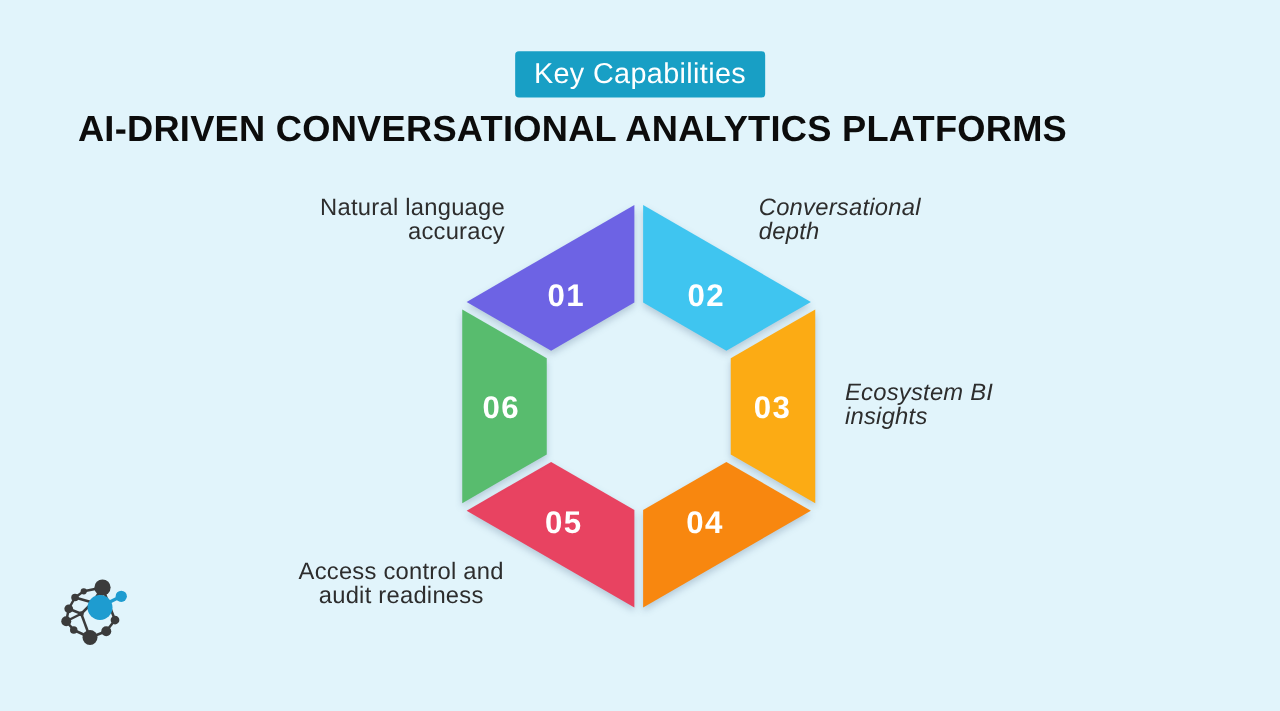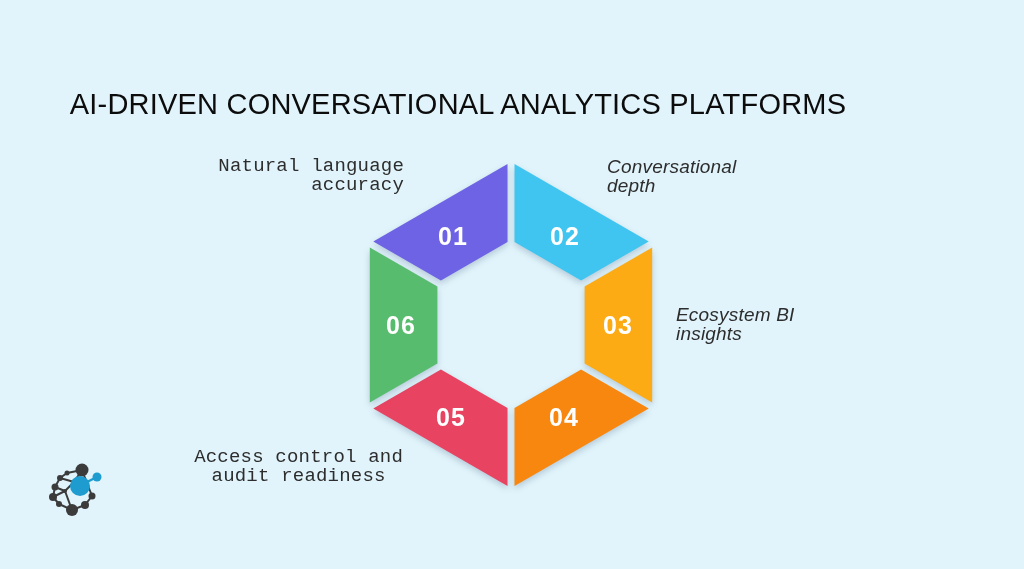--- a/index.html
+++ b/index.html
@@ -14,53 +14,54 @@
   .badge {
     position:absolute; top:41px; left:50%; transform:translateX(-50%);
     color:#ffffff; font-size:23px; font-weight:500;
     padding:4px 15px 6px 15px; border-radius:3px; letter-spacing:0.3px;
     white-space:nowrap;
   }
 
   .title {
     position:absolute; top:88px; left:0; width:916px;
     text-align:center; color:#0c0c0c;
-    font-size:29px; font-weight:normal; letter-spacing:0.2px;
+    font-size:29px; font-weight:bold; letter-spacing:0.2px;
     white-space:nowrap;
   }
 
   .hex-svg { position:absolute; left:0; top:0; }
   .seg { filter:drop-shadow(0 3px 3px rgba(25,55,95,0.22)); }
   .seg-num {
     font-family:"Liberation Sans", sans-serif;
     font-size:25px; font-weight:bold; fill:#ffffff;
     letter-spacing:1px; text-anchor:middle;
   }
 
   .seg-label {
     position:absolute; color:#2d2d2d; font-size:19px; line-height:19px;
     letter-spacing:0.2px; white-space:pre-line; font-weight:500;
   }
-  .lbl-right { text-align:right;font-family:Liberation Mono, monospace; }
+  .lbl-right { text-align:right; }
   .lbl-left  { text-align:left;font-style:italic; }
 
   .lbl-01 { top:157px; right:620px; }
   .lbl-02 { top:157px; left:607px; }
   .lbl-03 { top:305px; left:676px; }
   .lbl-04 { top:448px; left:607px; }
   .lbl-05 { top:448px; right:621px;text-align:center; }
   .lbl-06 { top:305px; right:681px; }
 
   .logo { position:absolute; left:47px; top:446px; width:72px; height:72px; }
 </style>
 </head>
 <body>
 
 <div class="canvas" style="background: rgb(225, 244, 251);">
 
+  <div class="badge" style="background: rgb(24, 159, 197);">Key Capabilities</div>
 
   <div class="title">AI-DRIVEN CONVERSATIONAL ANALYTICS PLATFORMS</div>
 
   <svg class="hex-svg" width="1024" height="569" viewBox="0 0 1024 569">
     <polygon class="seg" points="507.5,164 373.3,241.5 440.9,280.5 507.5,242" fill="#6d63e4"></polygon>
     <polygon class="seg" points="514.5,164 648.7,241.5 581.1,280.5 514.5,242" fill="#3fc5f0"></polygon>
     <polygon class="seg" points="652.2,247.5 652.2,402.5 584.6,363.5 584.6,286.5" fill="#fcab14"></polygon>
     <polygon class="seg" points="648.7,408.5 514.5,486 514.5,408 581.1,369.5" fill="#f8870f"></polygon>
     <polygon class="seg" points="507.5,486 373.3,408.5 440.9,369.5 507.5,408" fill="#e84361"></polygon>
     <polygon class="seg" points="369.8,247.5 369.8,402.5 437.4,363.5 437.4,286.5" fill="#58bc6e"></polygon>

